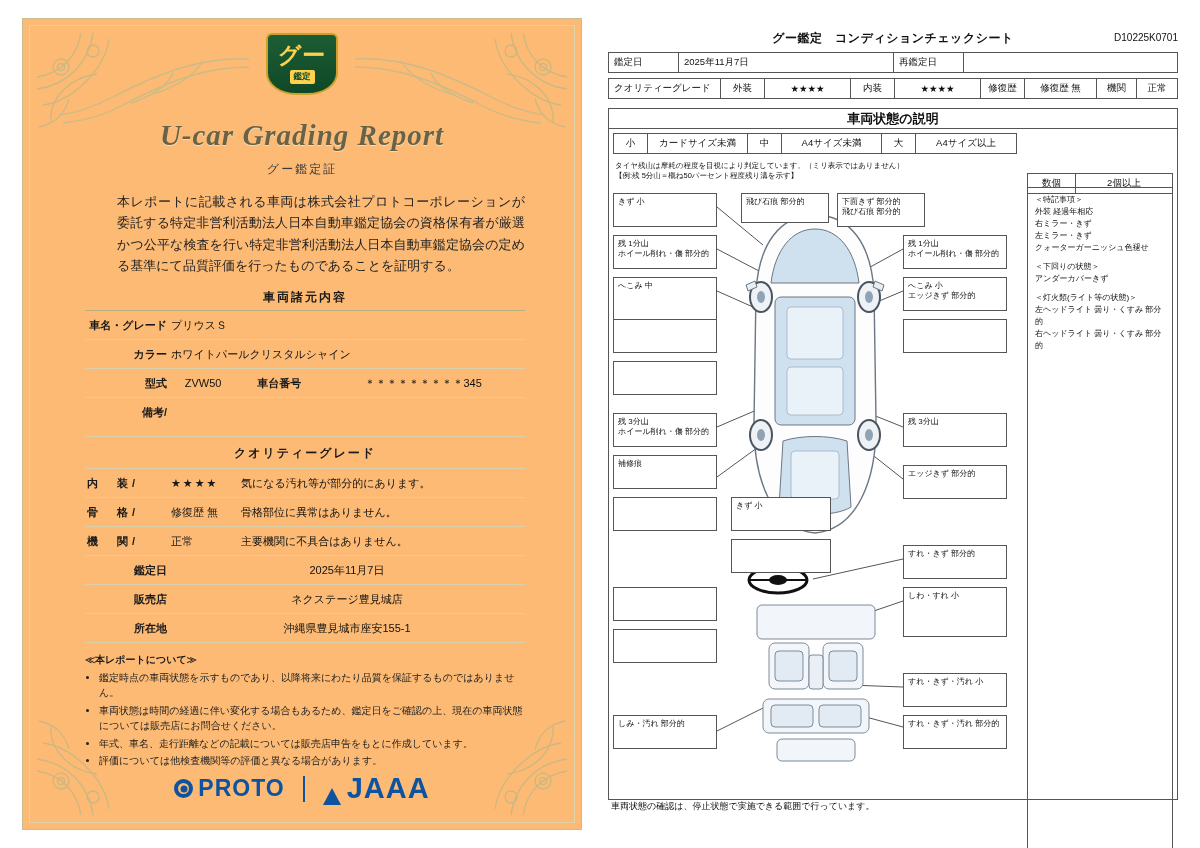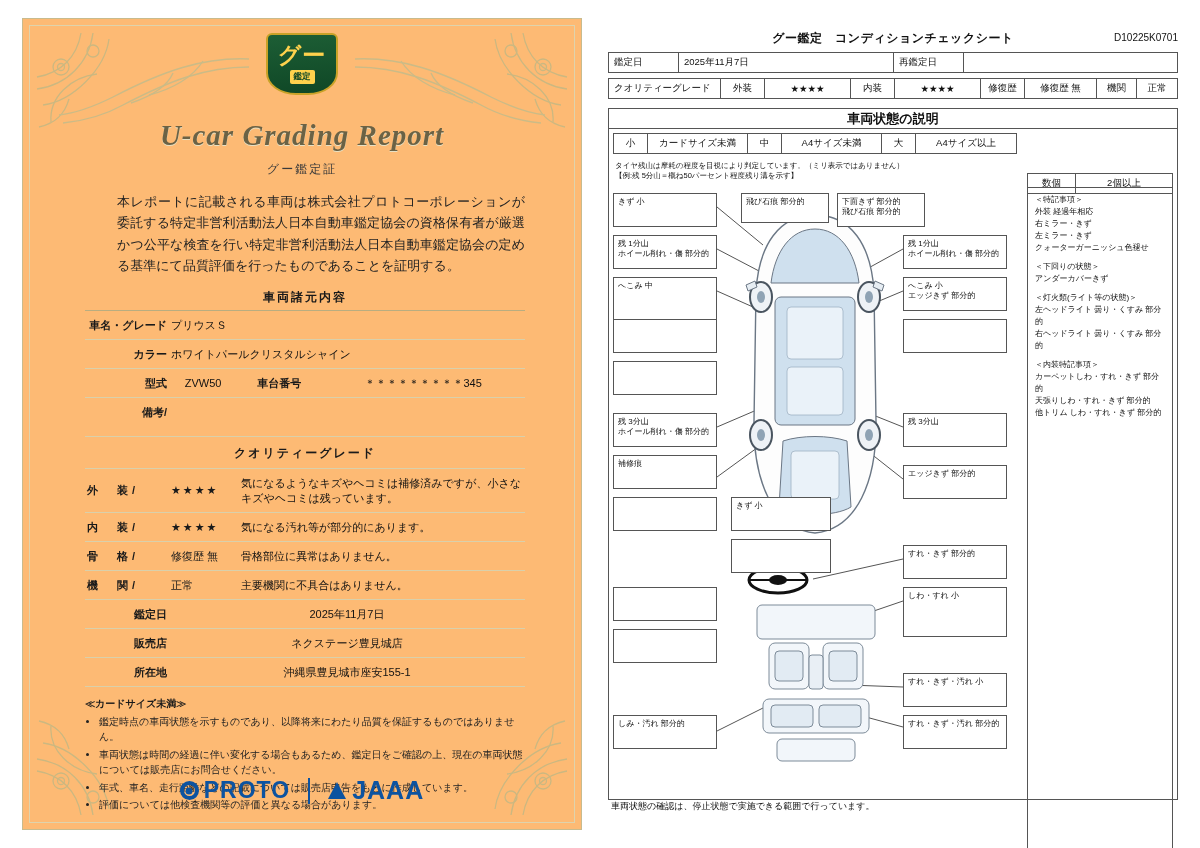--- a/index.html
+++ b/index.html
@@ -154,22 +154,22 @@
   .proto .ring {
     width: 19px; height: 19px; border-radius: 50%;
     border: 4px solid #0d53a0; position: relative;
   }
   .proto .ring::after{
     content:""; position:absolute; left:50%; top:50%; width:7px; height:7px;
     background:#0d53a0; border-radius:50%; transform:translate(-50%,-50%);
   }
   .divider-v { width: 2px; height: 26px; background: #0d53a0; }
   .jaaa {
-    display:flex; align-items:center; gap:6px;
-    color:#0d53a0; font-weight:bold; font-size:25px; letter-spacing:1px;
+    display:flex; align-items:flex-end; gap:6px;
+    color:#0d53a0; font-weight:bold; font-size:29px; letter-spacing:1px;
   }
   .jaaa .tri {
     width:0;height:0;border-left:9px solid transparent;border-right:9px solid transparent;
     border-bottom:17px solid #0d53a0;
   }
 
   
   .sheet {
     position: absolute;
     left: 608px; top: 30px;
@@ -362,25 +362,20 @@
           <td class="lbl" style="padding-bottom:16px">備考/</td>
           <td class="val" colspan="3"></td>
         </tr>
       </tbody>
         </table>
 
       <div class="qg-head">クオリティーグレード</div>
 
       <table class="spec">
         <tbody>
-            <tr>
-          <td class="grade-lbl">外　装/</td>
-          <td class="grade-star stars">★★★★</td>
-          <td class="val">気になるようなキズやヘコミは補修済みですが、小さなキズやヘコミは残っています。</td>
-        </tr>
         <tr>
           <td class="grade-lbl">内　装/</td>
           <td class="grade-star stars">★★★★</td>
           <td class="val">気になる汚れ等が部分的にあります。</td>
         </tr>
         <tr>
           <td class="grade-lbl">骨　格/</td>
           <td class="grade-star">修復歴 無</td>
           <td class="val">骨格部位に異常はありません。</td>
         </tr>
@@ -397,21 +392,21 @@
           <td class="lbl">販売店</td>
           <td class="val center" colspan="2">ネクステージ豊見城店</td>
         </tr>
         <tr>
           <td class="lbl">所在地</td>
           <td class="val center" colspan="2">沖縄県豊見城市座安155-1</td>
         </tr>
       </tbody>
         </table>
 
-      <div class="note-head">≪カードサイズ未満≫</div>
+      <div class="note-head">≪本レポートについて≫</div>
       <ul class="notes">
         <li>鑑定時点の車両状態を示すものであり、以降将来にわたり品質を保証するものではありません。</li>
         <li>車両状態は時間の経過に伴い変化する場合もあるため、鑑定日をご確認の上、現在の車両状態については販売店にお問合せください。</li>
         <li>年式、車名、走行距離などの記載については販売店申告をもとに作成しています。</li>
         <li>評価については他検査機関等の評価と異なる場合があります。</li>
       </ul>
     </div>
 
     <div class="brands">
       <div class="proto">
@@ -608,25 +603,19 @@
         </div>
         <div class="grp">
           <div class="gh">＜下回りの状態＞</div>
           <div>アンダーカバーきず</div>
         </div>
         <div class="grp">
           <div class="gh">＜灯火類(ライト等の状態)＞</div>
           <div>左ヘッドライト 曇り・くすみ 部分的</div>
           <div>右ヘッドライト 曇り・くすみ 部分的</div>
         </div>
-        <div class="grp">
-          <div class="gh">＜内装特記事項＞</div>
-          <div>カーペットしわ・すれ・きず 部分的</div>
-          <div>天張りしわ・すれ・きず 部分的</div>
-          <div>他トリム しわ・すれ・きず 部分的</div>
-        </div>
       </div>
 
       <div class="footnote">車両状態の確認は、停止状態で実施できる範囲で行っています。</div>
     </div>
   </div>
 
 </div>
 
 </body></html>

